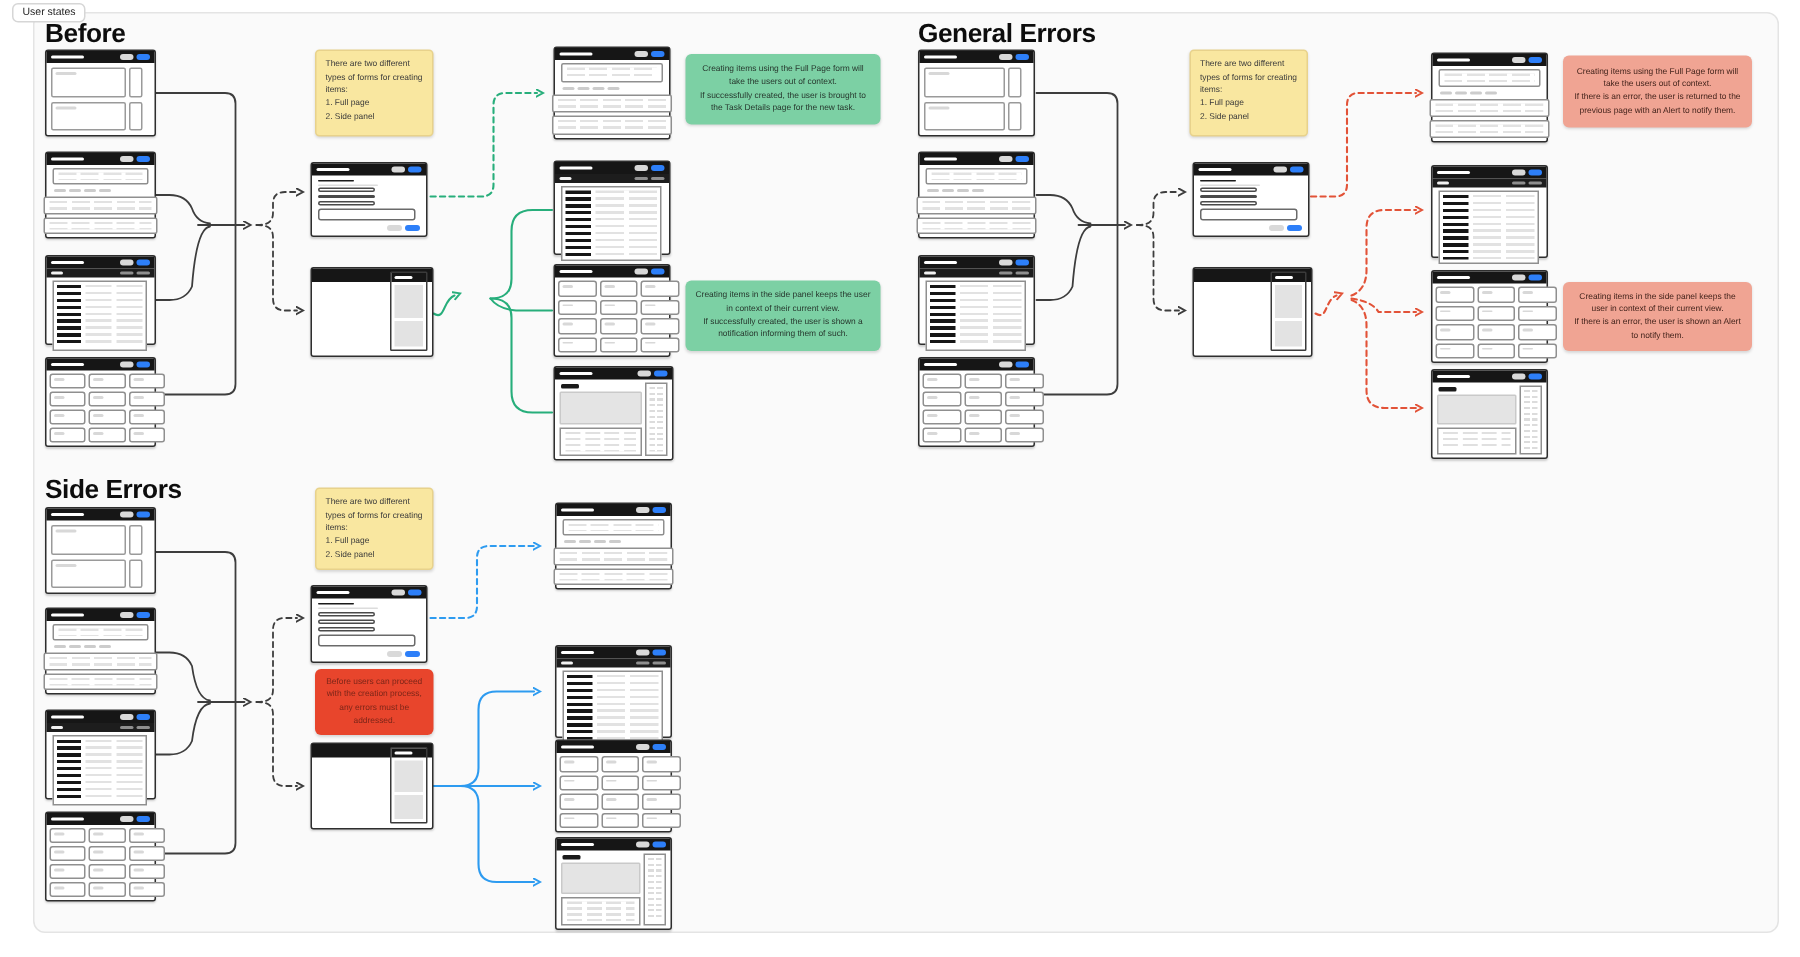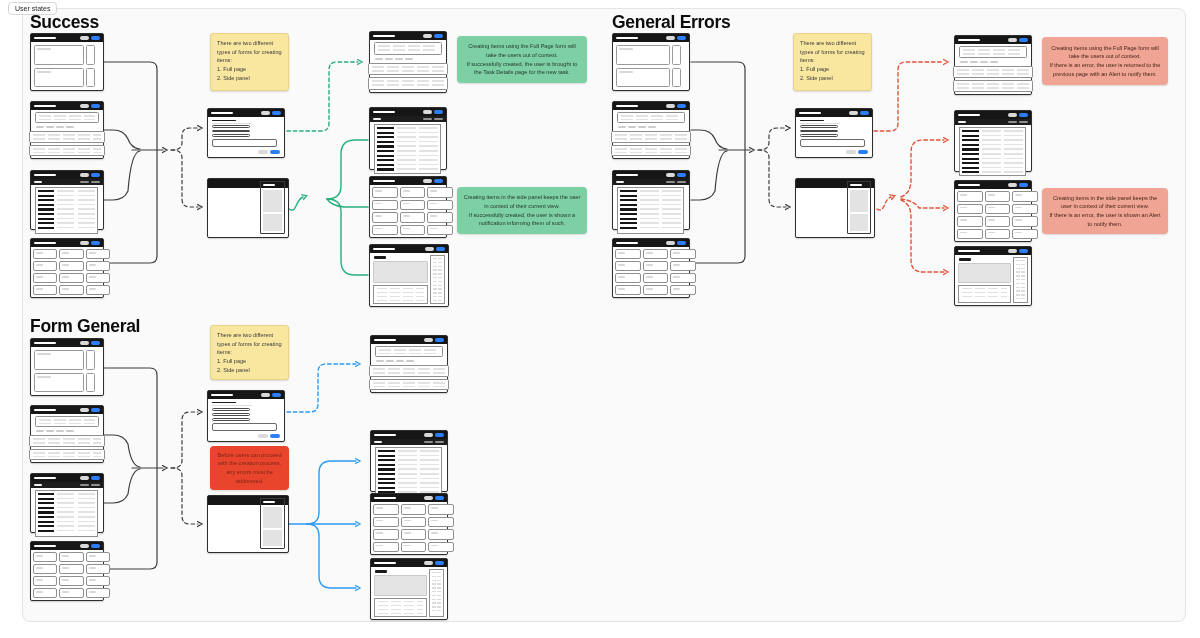--- a/index.html
+++ b/index.html
@@ -130,23 +130,23 @@
       repeating-linear-gradient(to bottom, #dcdcdc 0px, #dcdcdc 1.4px, transparent 1.4px, transparent 3.8px);}
 
   #connector-layer{position:absolute;left:0;top:0;z-index:5;pointer-events:none;}
 </style>
 </head>
 <body>
 
 <div class="abs canvas-frame"></div>
 <div class="abs canvas-label">User states</div>
 
-<div class="abs section-heading" style="left:30px;top:12px;">Success</div>
+<div class="abs section-heading" style="left:30px;top:12px;">Before</div>
 <div class="abs section-heading" style="left:612px;top:12px;">General Errors</div>
-<div class="abs section-heading" style="left:30px;top:316px;">Form General</div>
+<div class="abs section-heading" style="left:30px;top:316px;">Side Errors</div>
 
 <div class="abs note note-yellow" style="left:210px;top:33px;width:79px;height:58px;">There are two different types of forms for creating items:
 1. Full page
 2. Side panel</div>
 <div class="abs note note-green" style="left:457px;top:36px;width:130px;height:47px;">Creating items using the Full Page form will take the users out of context.
 If successfully created, the user is brought to the Task Details page for the new task.</div>
 <div class="abs note note-green" style="left:457px;top:187px;width:130px;height:47px;">Creating items in the side panel keeps the user in context of their current view.
 If successfully created, the user is shown a notification informing them of such.</div>
 <div class="abs note note-yellow" style="left:793px;top:33px;width:79px;height:58px;">There are two different types of forms for creating items:
 1. Full page

